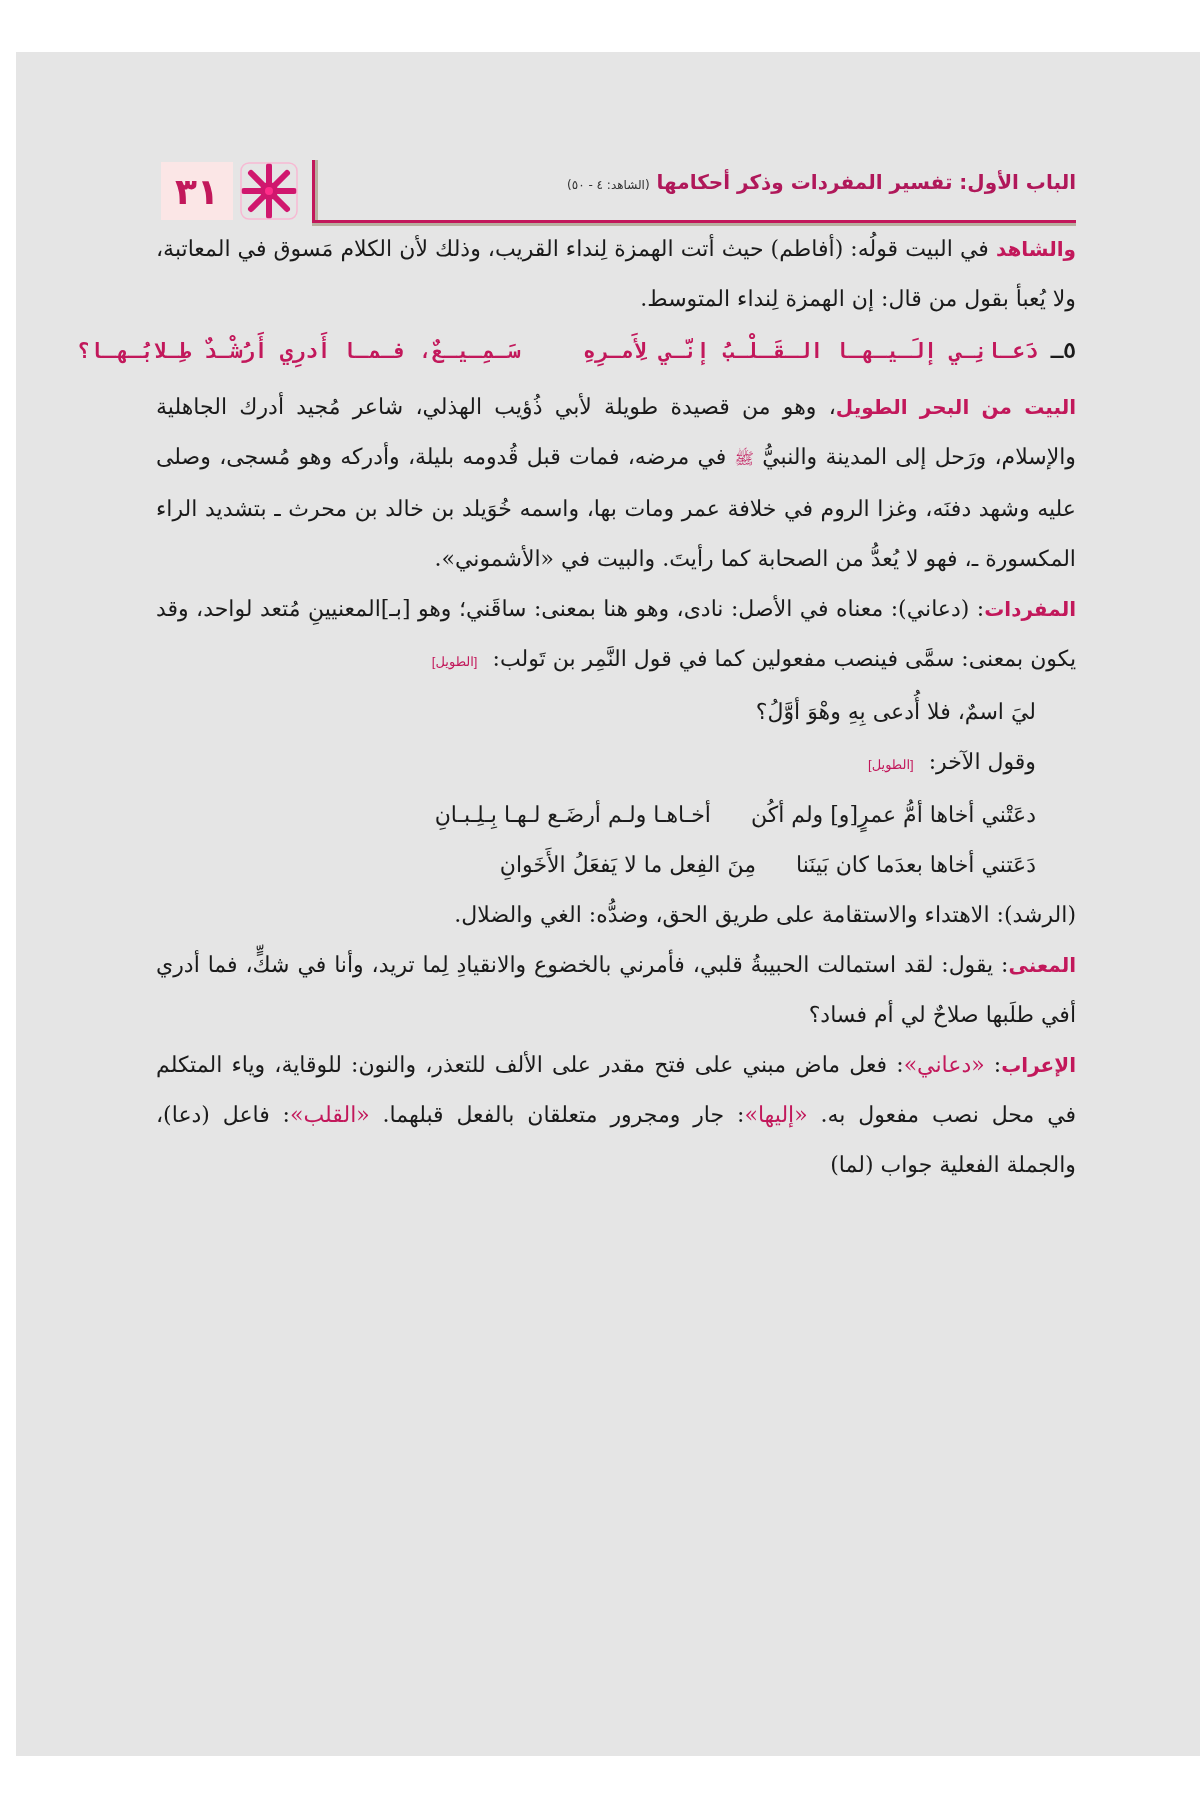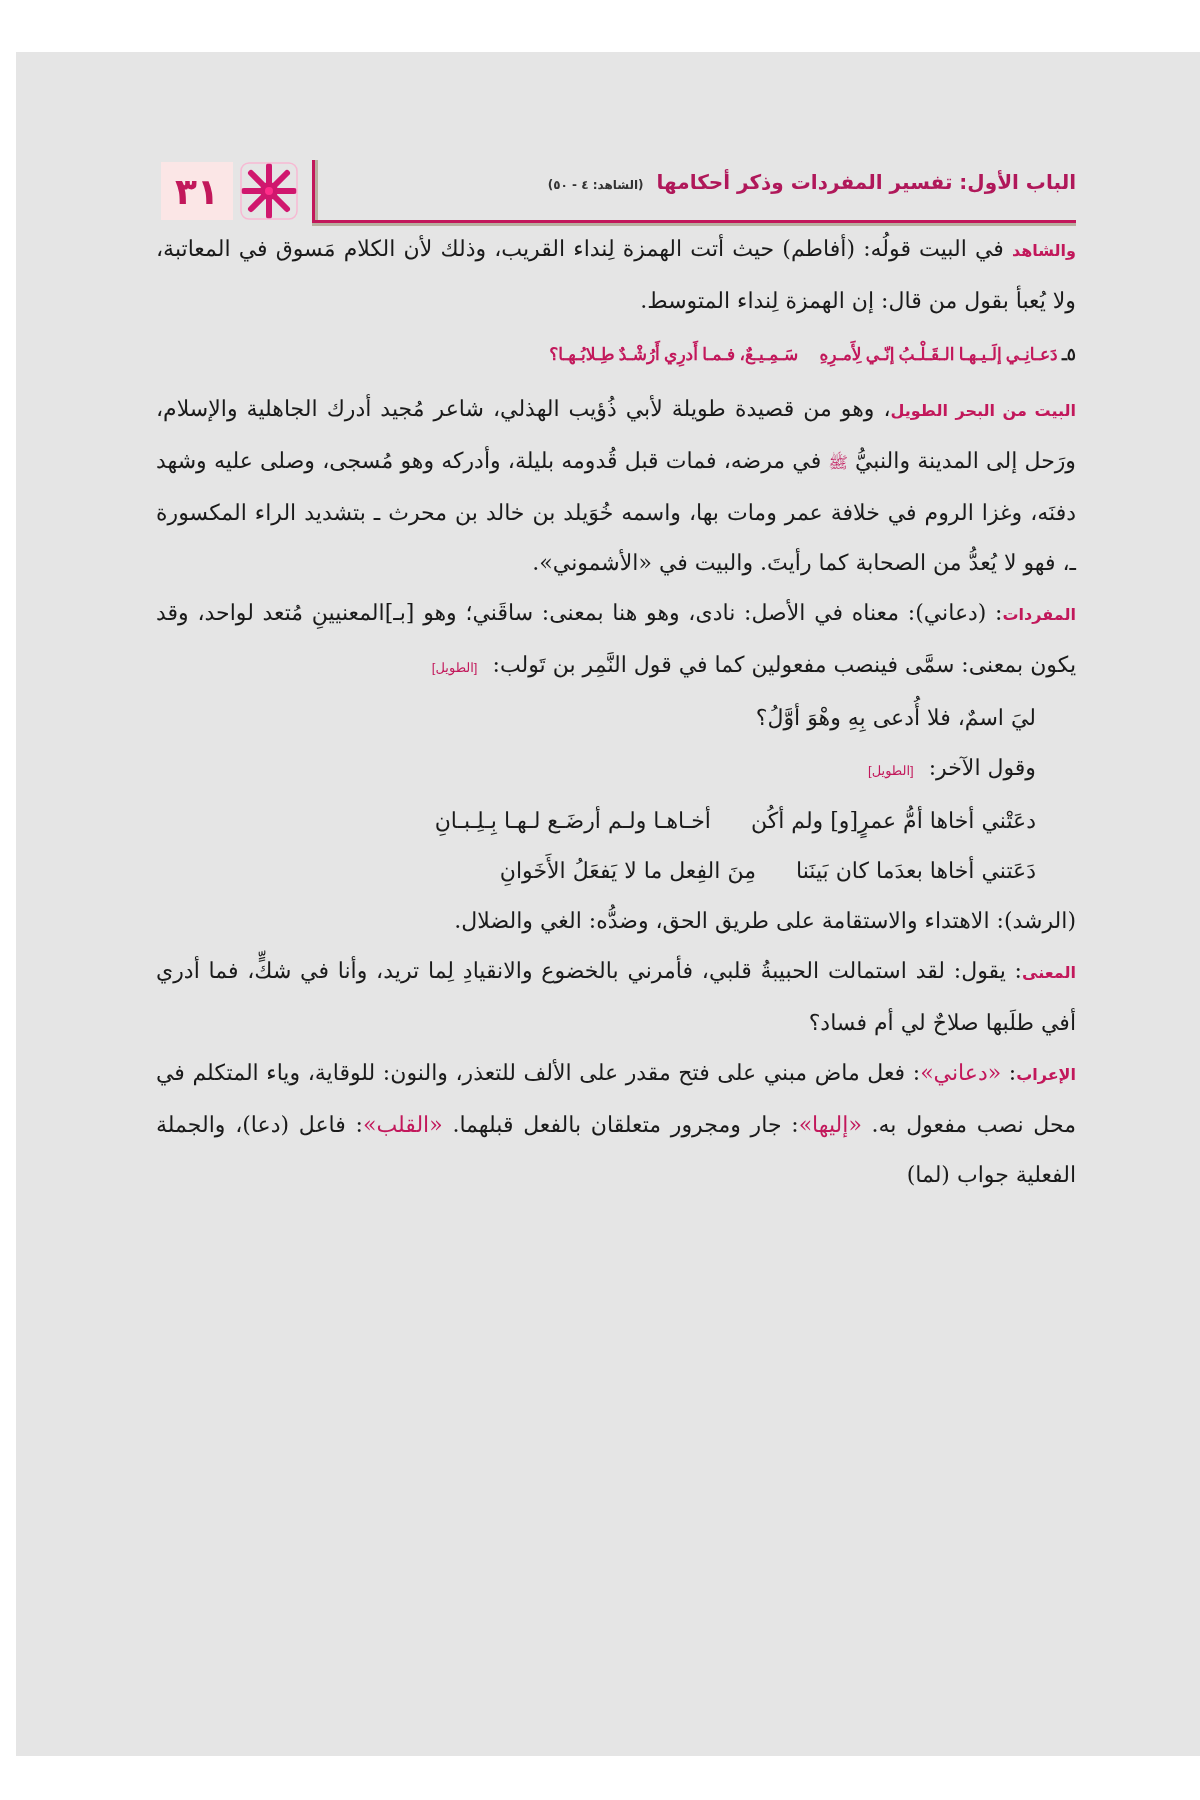--- a/index.html
+++ b/index.html
@@ -26,31 +26,31 @@
   }
   .rule-h {
     position: absolute; left: 296px; top: 168px; width: 764px; height: 3px;
     background: #c2185b; box-shadow: 0 3px 0 #b8b0a0;
   }
   .running-head {
     position: absolute; right: 140px; top: 118px; direction: rtl;
     font-family: "DejaVu Sans", sans-serif; font-size: 20px; font-weight: bold; color: #b0185a;
     white-space: nowrap;
   }
-  .running-head .ref { font-size: 12px; color: #333; font-weight: bold; margin-right: 6px; }
+  .running-head .ref { font-size: 12px; color: #333; font-weight: normal; }
   .content {
     position: absolute; left: 140px; top: 172px; width: 920px;
     direction: rtl; text-align: justify;
     font-size: 22px; line-height: 50px; color: #1a1a1a;
   }
   .content p { margin: 0; text-align-last: right; }
-  .label { color: #c2185b; font-weight: bold; font-family: "DejaVu Sans", sans-serif; font-size: 16px; }
+  .label { color: #c2185b; font-weight: bold; font-family: "DejaVu Sans", sans-serif; font-size: 20px; }
   .verse-title {
-    color: #c2185b; font-weight: bold; font-size: 17px; line-height: 58px;
-    font-family: Liberation Serif, serif; white-space: nowrap;
+    color: #c2185b; font-weight: bold; font-size: 21px; line-height: 58px;
+    font-family: Liberation Mono, monospace; white-space: nowrap;
   }
   .verse-title .num { color: #1a1a1a; }
   .meter { color: #c2185b; font-size: 13px; font-family: Liberation Sans, sans-serif; margin-right: 8px; }
   .poem { padding-right: 40px; }
   .poem-line { display: flex; direction: rtl; justify-content: flex-start; gap: 40px; white-space: nowrap; }
   .poem-line span { display: inline-block; }
   .hl { color: #c2185b; font-weight: normal; }
   .pbuh { color: #c2185b; font-size: 16px; }
 </style>
 </head>

